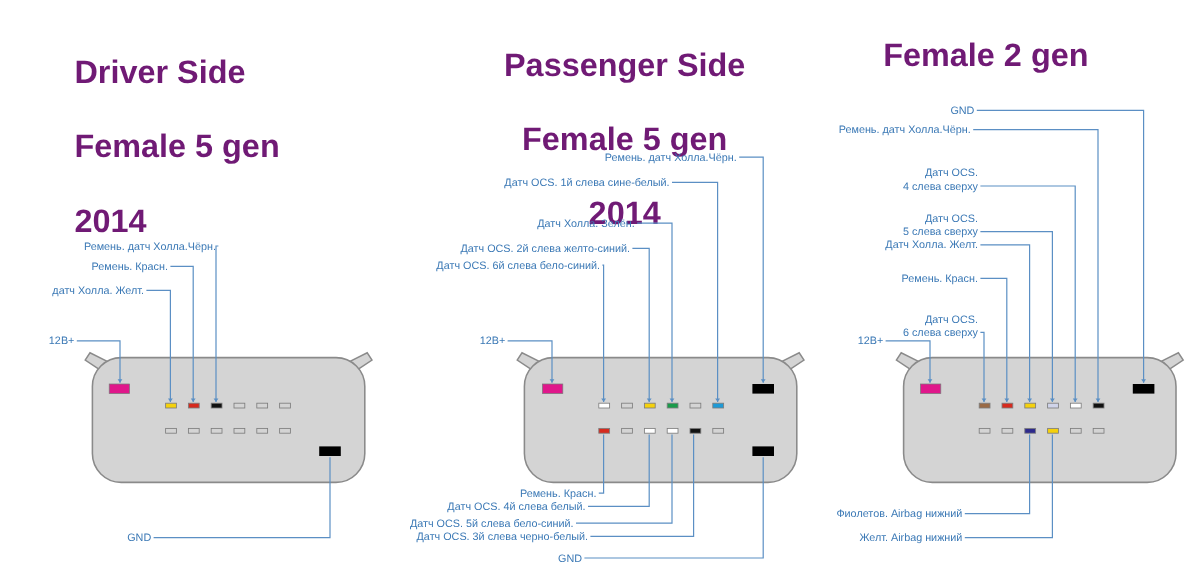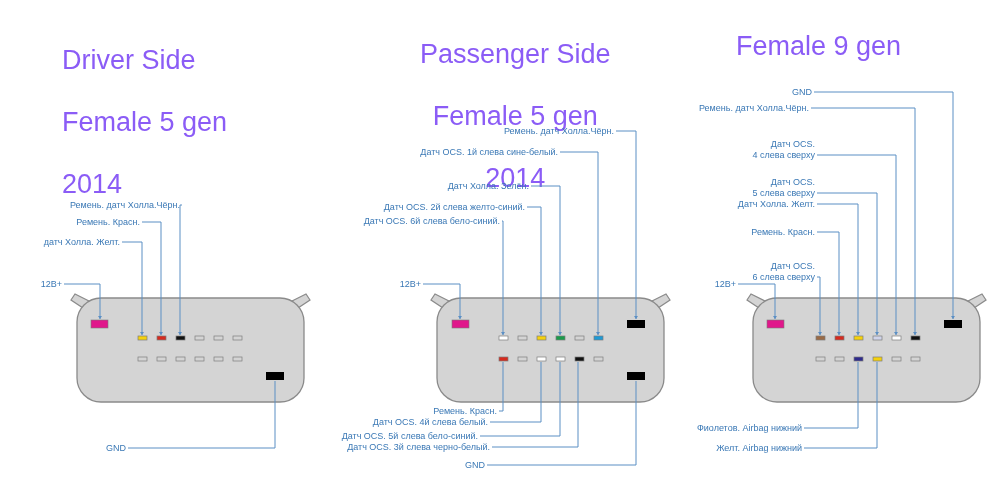--- a/index.html
+++ b/index.html
@@ -1,40 +1,40 @@
 <!DOCTYPE html>
 <html><head>
 <meta charset="utf-8">
 <style>
   html, body { margin: 0; padding: 0; background: #ffffff; }
   body { width: 1000px; height: 479px; position: relative; overflow: hidden;
          font-family: "Liberation Sans", sans-serif; }
-  .title { position: absolute; color: #8b5cf6; font-size: 27px; line-height: 31px;
-           font-family: "Liberation Sans", sans-serif; white-space: pre-line; }
+  .title { position: absolute; color: #701a75; font-size: 27px; line-height: 31px;
+           font-family: "Liberation Sans", sans-serif; white-space: pre-line; font-weight: bold; }
   svg#diagram { position: absolute; left: 0; top: 0; }
   .lbl { font-family: "Liberation Sans", sans-serif; font-size: 9px; fill: #3a78b5; }
   .wire { stroke: #5b8fc4; stroke-width: 1; fill: none; }
   .body { fill: #d4d4d4; stroke: #8a8a8a; stroke-width: 1.3; }
   .ear { fill: #d4d4d4; stroke: #8a8a8a; stroke-width: 1.2; }
 </style>
 </head>
 <body>
 
 <div class="title" style="left:62px; top:14px;">
   <div>Driver Side</div>
   <div>Female 5 gen</div>
   <div>2014</div>
 </div>
 <div class="title" style="left:420px; top:8px;text-align:center;">
   <div>Passenger Side</div>
   <div>Female 5 gen</div>
   <div>2014</div>
 </div>
 <div class="title" style="left:736px; top:0px;">
-  <div>Female 9 gen</div>
+  <div>Female 2 gen</div>
 </div>
 
 <svg id="diagram" width="1000" height="479">
     <g>
       <path d="M83,308 L71,300 L75,294 L91,302" class="ear"></path>
       <path d="M298,308 L310,300 L306,294 L290,302" class="ear"></path>
       <rect x="77" y="298" width="227" height="104" rx="24" ry="24" class="body"></rect>
       <rect x="91" y="320" width="17" height="8" fill="#e0178b" stroke="#7a7a7a" stroke-width="0.6"></rect>
       <rect x="266" y="372" width="18" height="8" fill="#000000"></rect>
       <rect x="138" y="336" width="9" height="4" fill="#f5d10c" stroke="#7d7d7d" stroke-width="0.7"></rect>

